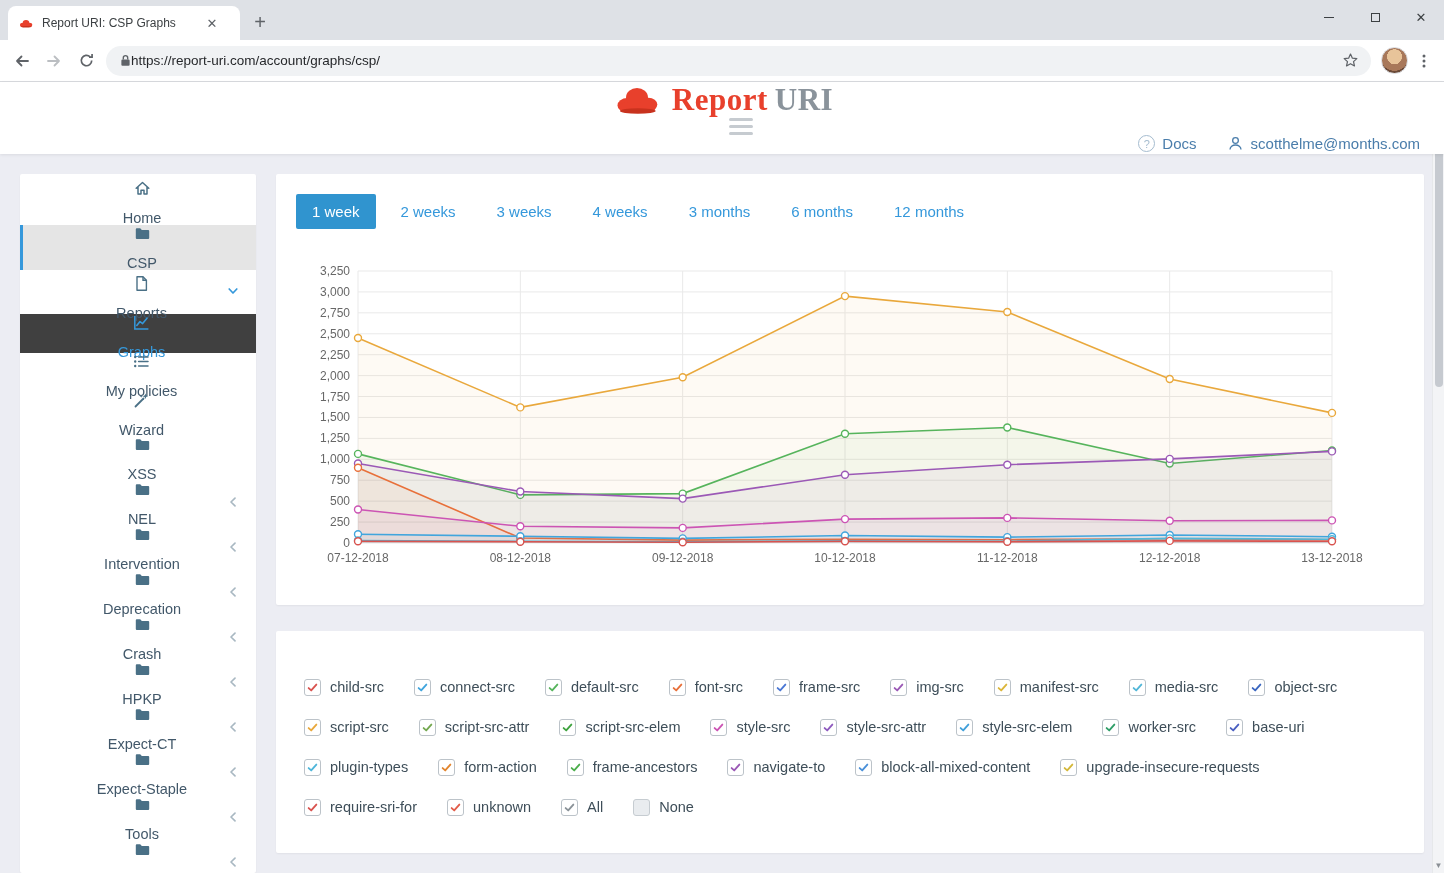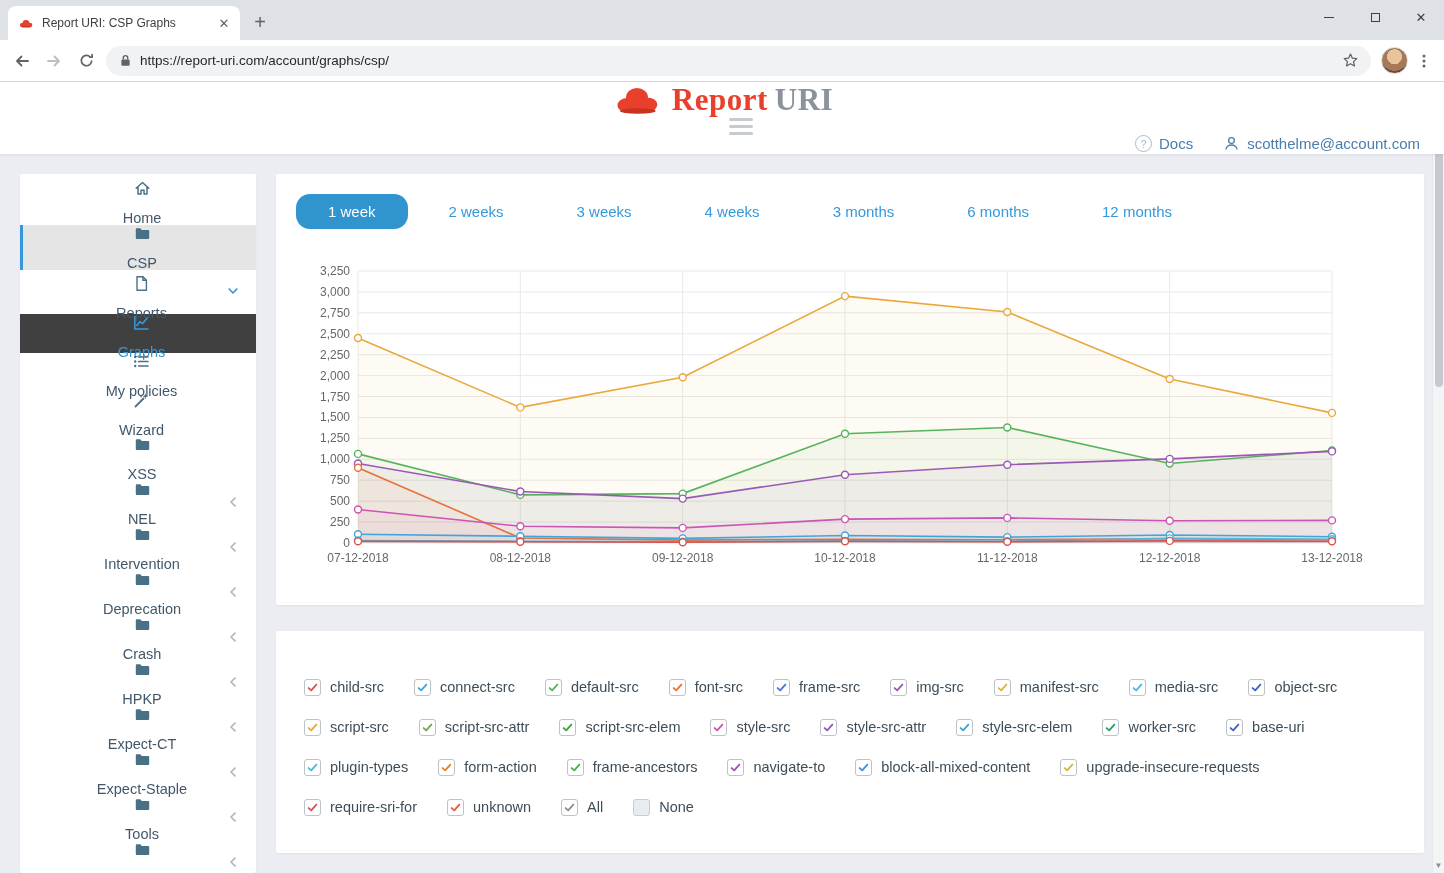--- a/index.html
+++ b/index.html
@@ -2,33 +2,33 @@
 <html><head>
 <meta charset="utf-8">
 <style>
   * { box-sizing: border-box; margin: 0; padding: 0; }
   html,body { width:1444px; height:873px; }
   body { font-family:"Liberation Sans", sans-serif; background:#ecedf3; overflow:hidden; }
   .window { width:1444px; height:873px; position:relative; overflow:hidden; background:#ecedf3; }
 
   
   .tabstrip { height:40px; background:#dee1e6; display:flex; align-items:flex-end; padding-left:8px; position:relative; }
-  .btab { width:232px; height:34px; background:#fff; border-radius:8px 8px 0 0; display:flex; align-items:center; gap:8px; padding:0 8px 0 10px; font-size:12px; color:#3c4043; }
+  .btab { width:232px; height:34px; background:#fff; border-radius:8px 8px 0 0; display:flex; align-items:center; gap:8px; padding:0 20px 0 10px; font-size:12px; color:#3c4043; }
   .btab-title { flex:1; white-space:nowrap; overflow:hidden; }
   .btab-close { width:16px; text-align:center; font-size:13px; color:#5f6368; cursor:pointer; }
   .newtab { width:28px; height:28px; margin:0 0 4px 6px; display:flex; align-items:center; justify-content:center; font-size:20px; color:#5f6368; cursor:pointer; }
   .win-controls { position:absolute; right:0; top:0; display:flex; }
   .wc { width:46px; height:34px; display:flex; align-items:center; justify-content:center; color:#3c4043; cursor:pointer; }
   .wc-min i { display:block; width:10px; height:1px; background:#3c4043; }
   .wc-max i { display:block; width:9px; height:9px; border:1px solid #3c4043; }
   .wc-close { font-size:13px; }
 
   .addressbar { height:42px; background:#fff; display:flex; align-items:center; padding:0 12px 0 6px; border-bottom:1px solid #d8dade; }
   .navbtn { width:32px; height:32px; display:flex; align-items:center; justify-content:center; cursor:pointer; }
-  .omnibox { flex:1; height:30px; background:#f0f2f4; border-radius:15px; display:flex; align-items:center; gap:9px; padding:0 12px 0 14px; margin-left:4px; }
+  .omnibox { flex:1; height:30px; background:#f0f2f4; border-radius:15px; display:flex; align-items:center; padding:0 12px 0 14px; margin-left:4px; }
   .url { flex:1; font-size:13.5px; color:#26282b; white-space:nowrap; overflow:hidden; }
   .star { display:flex; cursor:pointer; }
   .avatar { width:27px; height:27px; border-radius:50%; margin-left:10px; cursor:pointer;
             background:radial-gradient(circle at 50% 35%, #e8c49a 0 36%, #a8785a 37% 68%, #6b4a38 69%); border:1px solid #d8dade; }
   .kebab { margin-left:8px; display:flex; cursor:pointer; }
 
   
   .site-header { height:72px; background:#fff; display:flex; align-items:center; padding:0 24px; box-shadow:0 1px 3px rgba(0,0,0,.08); position:relative; z-index:2;flex-direction:column; }
   .brand { display:flex; align-items:center; gap:9px; cursor:pointer; }
   .brand-text { font-family:"Liberation Serif", serif; font-weight:700; font-size:31px; letter-spacing:.5px; }
@@ -53,21 +53,21 @@
   .side-item.parent-active .chev { color:#3598db; }
   .sub-group { padding:5px 0; }
   .side-item.sub { height:39px; padding-left:23px; }
   .side-item.active { background:#404040; color:#3598db; }
   .side-item.active .icon { color:#3598db; }
 
   .main { flex:1; display:flex; flex-direction:column; gap:26px; }
   .card { background:#fff; border-radius:2px; box-shadow:0 1px 2px rgba(0,0,0,.05); }
   .chart-card { padding:20px 20px 30px; }
   .tabs { display:flex; gap:9px; }
-  .tab-btn { padding:9px 32px; border-radius:14px; font-size:15px; color:#3598db; cursor:pointer; }
+  .tab-btn { padding:9px 16px; border-radius:2px; font-size:15px; color:#3598db; cursor:pointer; }
   .tab-btn.active { background:#3094cf; color:#fff; }
   .chart-wrap { margin-top:34px; }
   #chart-svg { display:block; width:100%; }
   #chart-svg text { font-family:"Liberation Sans", sans-serif; font-size:12px; fill:#676767; }
 
   .filters-card { padding:26px 28px 36px; }
   .filter-row { display:flex; gap:30px; align-items:center; height:20px; margin-bottom:15px;margin-top:20px; }
   .filter-row:last-child { margin-bottom:0; }
   .filter-item { display:flex; align-items:center; gap:9px; font-size:14.5px; color:#3e4e59; cursor:pointer; }
   .cb { width:17px; height:17px; border:1px solid #bcc3c9; border-radius:3px; background:#fff; display:flex; align-items:center; justify-content:center; flex:none; }
@@ -179,21 +179,21 @@
         <span class="qmark">?</span>
         <span>Docs</span>
       </div>
       <div class="hr-item">
         <span class="person">
           <svg width="17" height="17" viewBox="0 0 18 18">
               <circle cx="9" cy="5.8" r="3" fill="none" stroke="currentColor" stroke-width="1.4"></circle>
               <path d="M3.2 15.4 a5.8 4.8 0 0 1 11.6 0" fill="none" stroke="currentColor" stroke-width="1.4"></path>
             </svg>
         </span>
-        <span>scotthelme@account.com</span>
+        <span>scotthelme@months.com</span>
       </div>
     </div>
   </div>
 
   <div class="content">
     <aside class="sidebar" id="sidebar">
         <div class="side-item">
           <span class="icon">
             <svg viewBox="0 0 17 17">
               <path d="M2.2 8.2 L8.5 2.5 L14.8 8.2 M4 7.2 V14 H7 V10.2 H10 V14 H13 V7.2" fill="none" stroke="currentColor" stroke-width="1.5" stroke-linecap="round" stroke-linejoin="round"></path>

